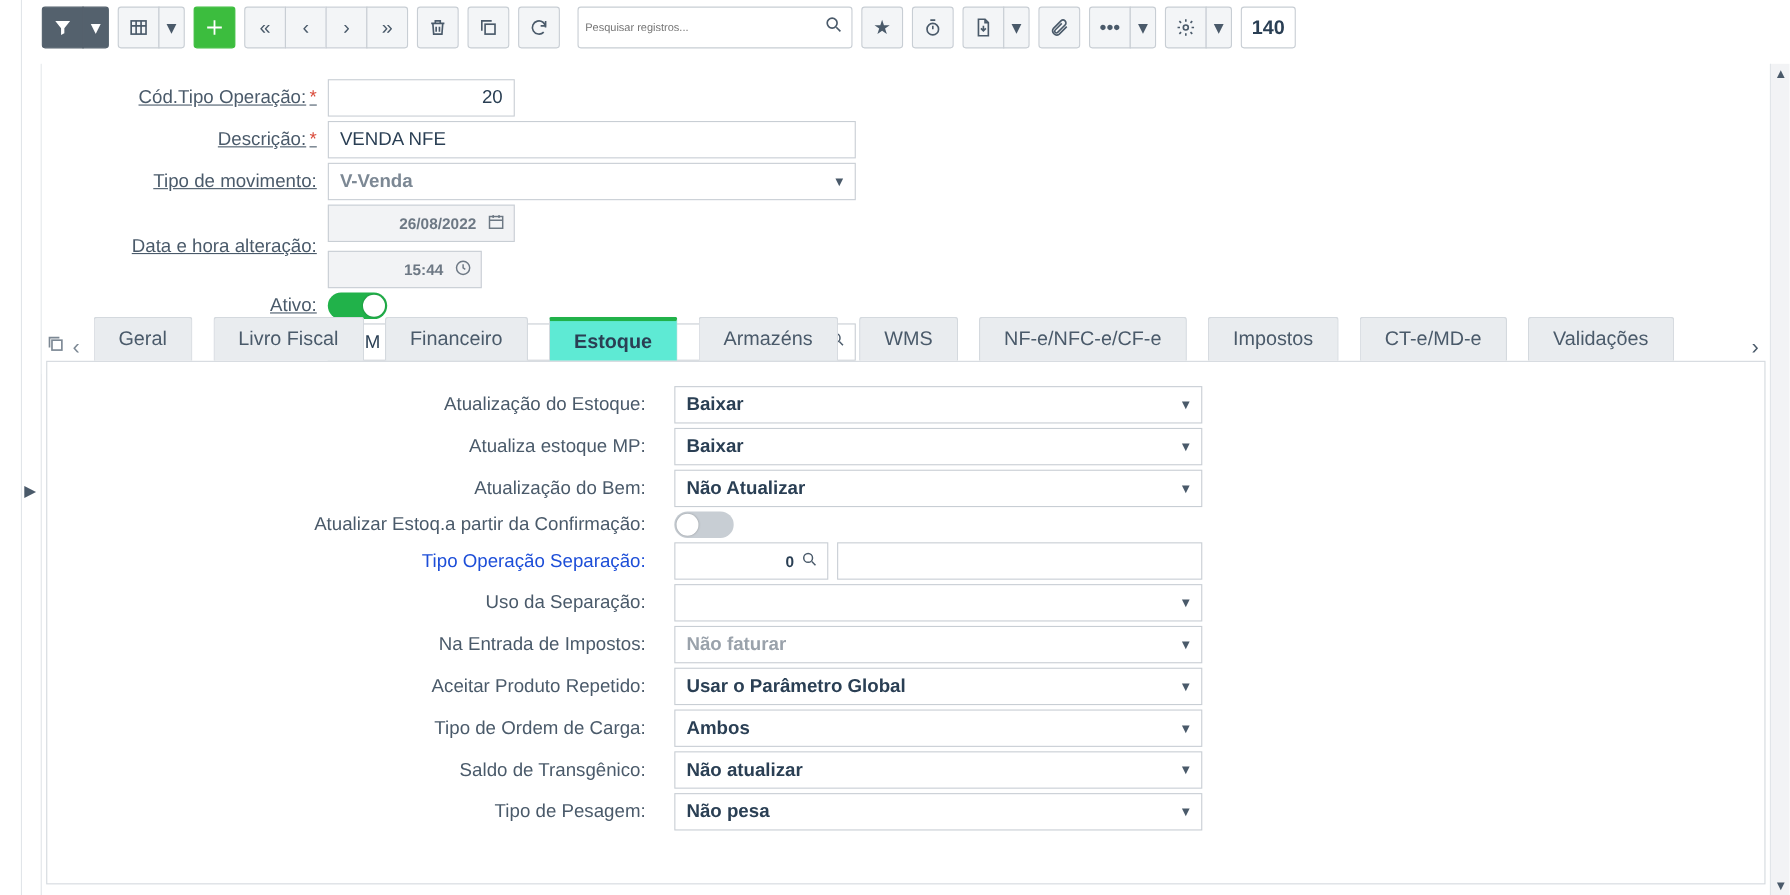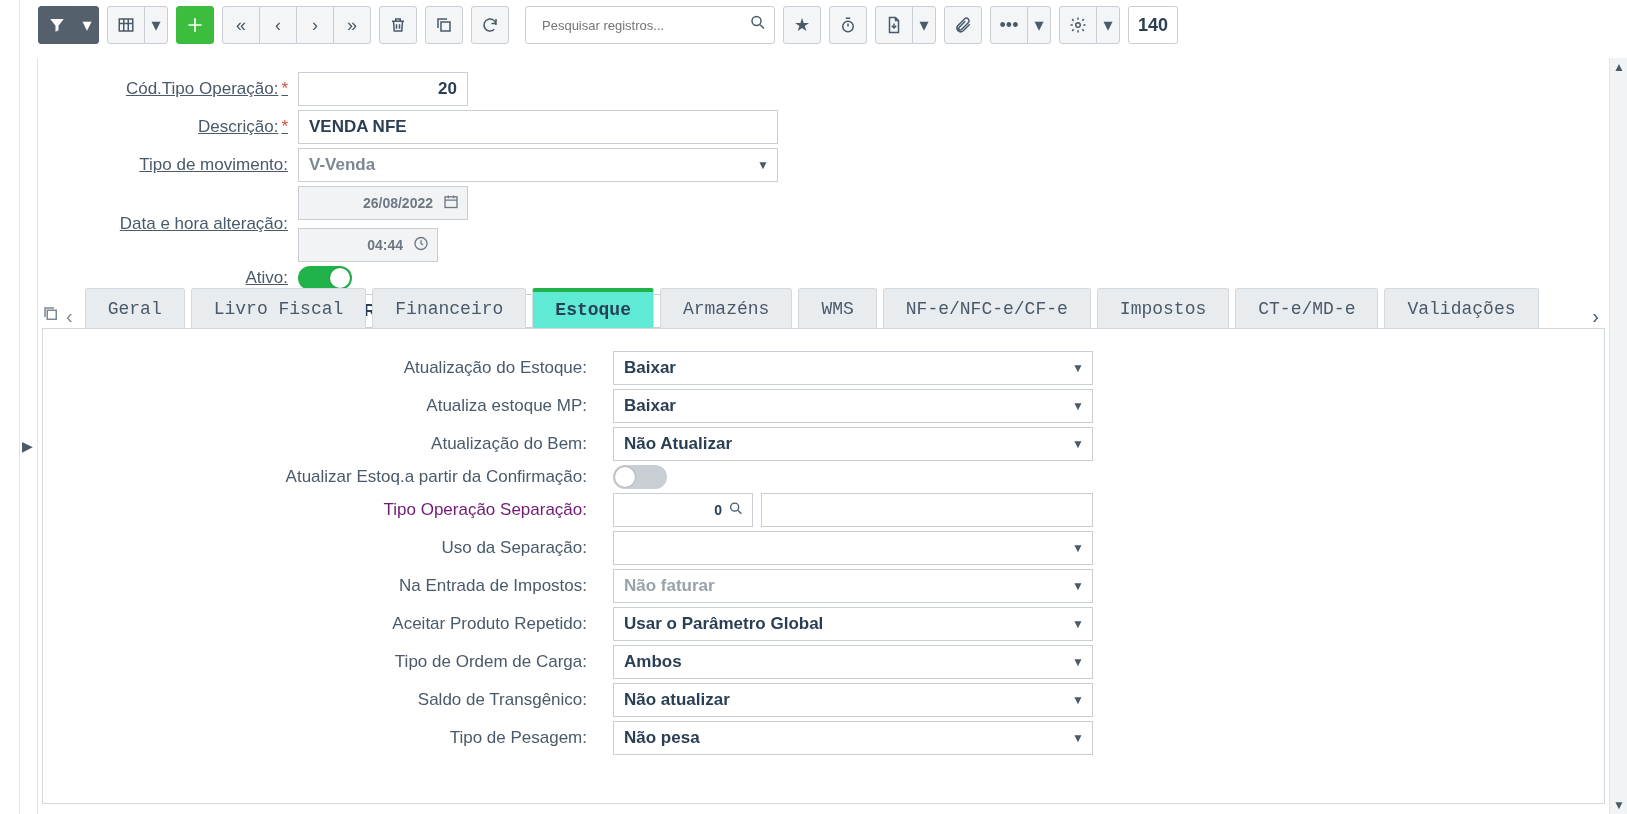--- a/index.html
+++ b/index.html
@@ -42,22 +42,22 @@
   .group .btn:last-child  { border-top-right-radius:3px; border-bottom-right-radius:3px; }
 
   .search-wrap {
     position:relative;
     width:250px; height:38px;
   }
   .search-wrap input {
     width:100%; height:100%;
     border:1px solid #c8ced4;
     border-radius:3px;
-    padding:4px 34px 4px 16px;
-    font-size:13px;
+    padding:4px 34px 4px 6px;
+    font-size:10px;
     color:#374c60;
     background:#fff;
   }
   .search-wrap .sicon {
     position:absolute; right:8px; top:50%; transform:translateY(-50%);
     font-size:18px; color:#4a5a6a;
   }
   .page-count {
     height:38px; min-width:50px;
     border:1px solid #c8ced4;
@@ -89,21 +89,21 @@
   .row { display:flex; align-items:center; margin:4px 0; }
   .lbl {
     width:260px; text-align:right; padding-right:10px;
     font-size:17px; color:#4a5a6a;text-decoration:underline;
   }
   .req { color:#d94a3a; margin-left:3px; }
   .field, .select, .lookup {
     height:34px;
     border:1px solid #c8ced4;
     background:#fff;
-    font-size:17px; font-weight:700; color:#2a3f54;
+    font-size:17px; font-weight:400; color:#2a3f54;
     padding:2px 10px;
     display:flex; align-items:center;
   }
   .field.num { width:170px; justify-content:flex-end; }
   .field.txt { width:480px; }
   .select { width:480px; position:relative; color:#7c8894; font-weight:600; }
   .select .caret { position:absolute; right:8px; top:50%; transform:translateY(-50%); font-size:12px; color:#4a5a6a;}
   .lookup { width:480px; position:relative; }
   .lookup .licon { position:absolute; right:8px; top:50%; transform:translateY(-50%); font-size:16px; color:#4a5a6a;}
 
@@ -170,21 +170,21 @@
     border:1px solid #d4d9de;
     background:#fff;
     overflow-y:auto;
     padding:18px 0;
   }
   .trow { display:flex; align-items:center; margin:4px 0;gap:12px; }
   .tlbl {
     width:558px; text-align:right; padding-right:14px;
     font-size:17px; color:#4a5a6a;
   }
-  .tlbl.link { color:#701a75; }
+  .tlbl.link { color:#1d4ed8; }
   .tselect {
     width:480px; height:34px; border:1px solid #c8ced4;
     background:#fff; position:relative;
     display:flex; align-items:center; padding:0 10px;
     font-size:17px; font-weight:600; color:#2a3f54;
     cursor:pointer;
   }
   .tselect.disabled { color:#9aa2ab; background:#fff; }
   .tselect .caret { position:absolute; right:8px; top:50%; transform:translateY(-50%); font-size:12px; color:#4a5a6a;}
   .numlookup {
@@ -337,21 +337,21 @@
       <div class="dfield date">
         <span>26/08/2022</span>
         <span class="dicon">
           <svg width="16" height="16" viewBox="0 0 24 24" fill="none" stroke="#6d7884" stroke-width="2">
               <rect x="3" y="5" width="18" height="16"></rect>
               <path d="M3 10h18M8 3v4M16 3v4"></path>
             </svg>
         </span>
       </div>
       <div class="dfield time">
-        <span>04:44</span>
+        <span>15:44</span>
         <span class="dicon">
           <svg width="16" height="16" viewBox="0 0 24 24" fill="none" stroke="#6d7884" stroke-width="2">
               <circle cx="12" cy="12" r="9"></circle>
               <path d="M12 7v5l3 2"></path>
             </svg>
         </span>
       </div>
     </div>
   </div>
   <div class="row">
@@ -377,21 +377,21 @@
 <div class="tabstrip">
   <div class="tabstrip-pre">
     <span>
       <svg width="18" height="18" viewBox="0 0 24 24" fill="none" stroke="#7c8894" stroke-width="2">
           <rect x="7" y="7" width="12" height="12"></rect>
           <path d="M4 16V4h12"></path>
         </svg>
     </span>
     <span>‹</span>
   </div>
-  <div id="tabs-mount" style="display: flex; gap: 6px; font-family: Liberation Mono, monospace;">
+  <div id="tabs-mount" style="display: flex; gap: 19px;">
       <div class="tab">Geral</div>
       <div class="tab">Livro Fiscal</div>
       <div class="tab">Financeiro</div>
       <div class="tab active">Estoque</div>
       <div class="tab">Armazéns</div>
       <div class="tab">WMS</div>
       <div class="tab">NF-e/NFC-e/CF-e</div>
       <div class="tab">Impostos</div>
       <div class="tab">CT-e/MD-e</div>
       <div class="tab">Validações</div>

